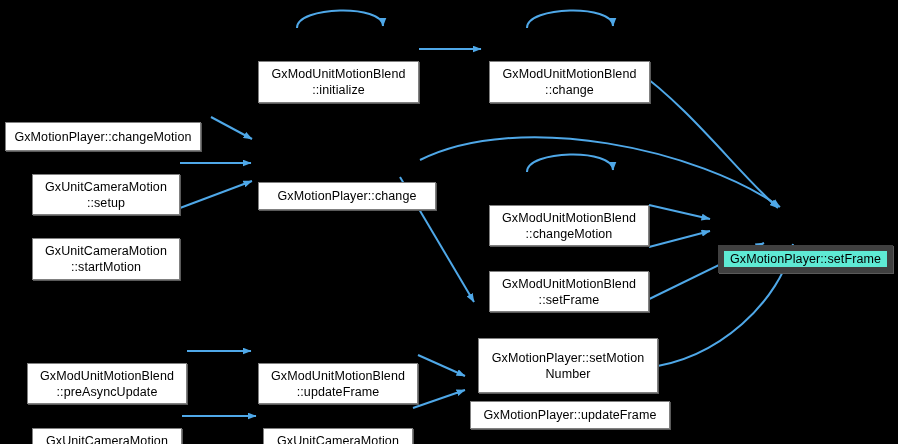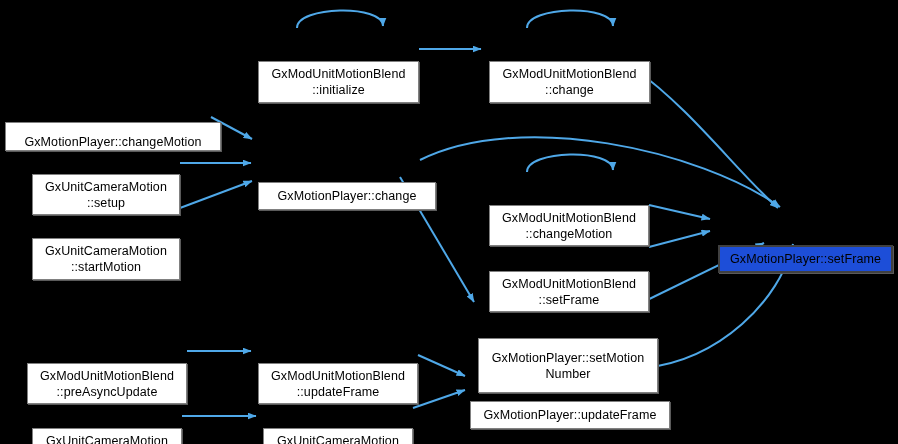--- a/index.html
+++ b/index.html
@@ -34,22 +34,22 @@
     text-align: center;
     font-size: 12.5px;
     line-height: 1.28;
     letter-spacing: 0.1px;
     white-space: pre-line;
     box-shadow: 1px 1px 0 0 #5a5a5a;
     z-index: 5;
     margin-top: 33px;
   }
   .node.highlight {
-    background: #1d4ed8;
-    border: 2px solid #404040;
+    background: #5eead4;
+    border: 6px solid #404040;
   }
 </style>
 </head>
 <body>
 
 <div id="canvas">
 
   <svg id="edge-layer" viewBox="0 0 898 444" xmlns="http://www.w3.org/2000/svg">
     <defs>
       <marker id="arrowhead" markerWidth="9" markerHeight="7" refX="8.5" refY="3.5" orient="auto" markerUnits="userSpaceOnUse">
@@ -76,21 +76,21 @@
         <path d="M 182 416 L 256 416" fill="none" stroke="#4fa8e8" stroke-width="2" marker-end="url(#arrowhead)"></path>
         <path d="M 413 408 L 465 390" fill="none" stroke="#4fa8e8" stroke-width="2" marker-end="url(#arrowhead)"></path>
       </g>
   </svg>
 
   <div id="nodes">
       <div class="node" style="left: 258px; top: 28px; width: 161px; height: 42px;"><span>GxModUnitMotionBlend
 ::initialize</span></div>
       <div class="node" style="left: 489px; top: 28px; width: 161px; height: 42px;"><span>GxModUnitMotionBlend
 ::change</span></div>
-      <div class="node" style="left: 5px; top: 89px; width: 216px; height: 29px; align-items: flex-end;"><span>GxMotionPlayer::changeMotion</span></div>
+      <div class="node" style="left: 5px; top: 89px; width: 196px; height: 29px;"><span>GxMotionPlayer::changeMotion</span></div>
       <div class="node" style="left: 32px; top: 141px; width: 148px; height: 41px;"><span>GxUnitCameraMotion
 ::setup</span></div>
       <div class="node" style="left: 258px; top: 149px; width: 178px; height: 28px;"><span>GxMotionPlayer::change</span></div>
       <div class="node" style="left: 489px; top: 172px; width: 160px; height: 41px;"><span>GxModUnitMotionBlend
 ::changeMotion</span></div>
       <div class="node highlight" style="left: 718px; top: 212px; width: 175px; height: 28px;"><span>GxMotionPlayer::setFrame</span></div>
       <div class="node" style="left: 32px; top: 205px; width: 148px; height: 42px;"><span>GxUnitCameraMotion
 ::startMotion</span></div>
       <div class="node" style="left: 489px; top: 238px; width: 160px; height: 41px;"><span>GxModUnitMotionBlend
 ::setFrame</span></div>

